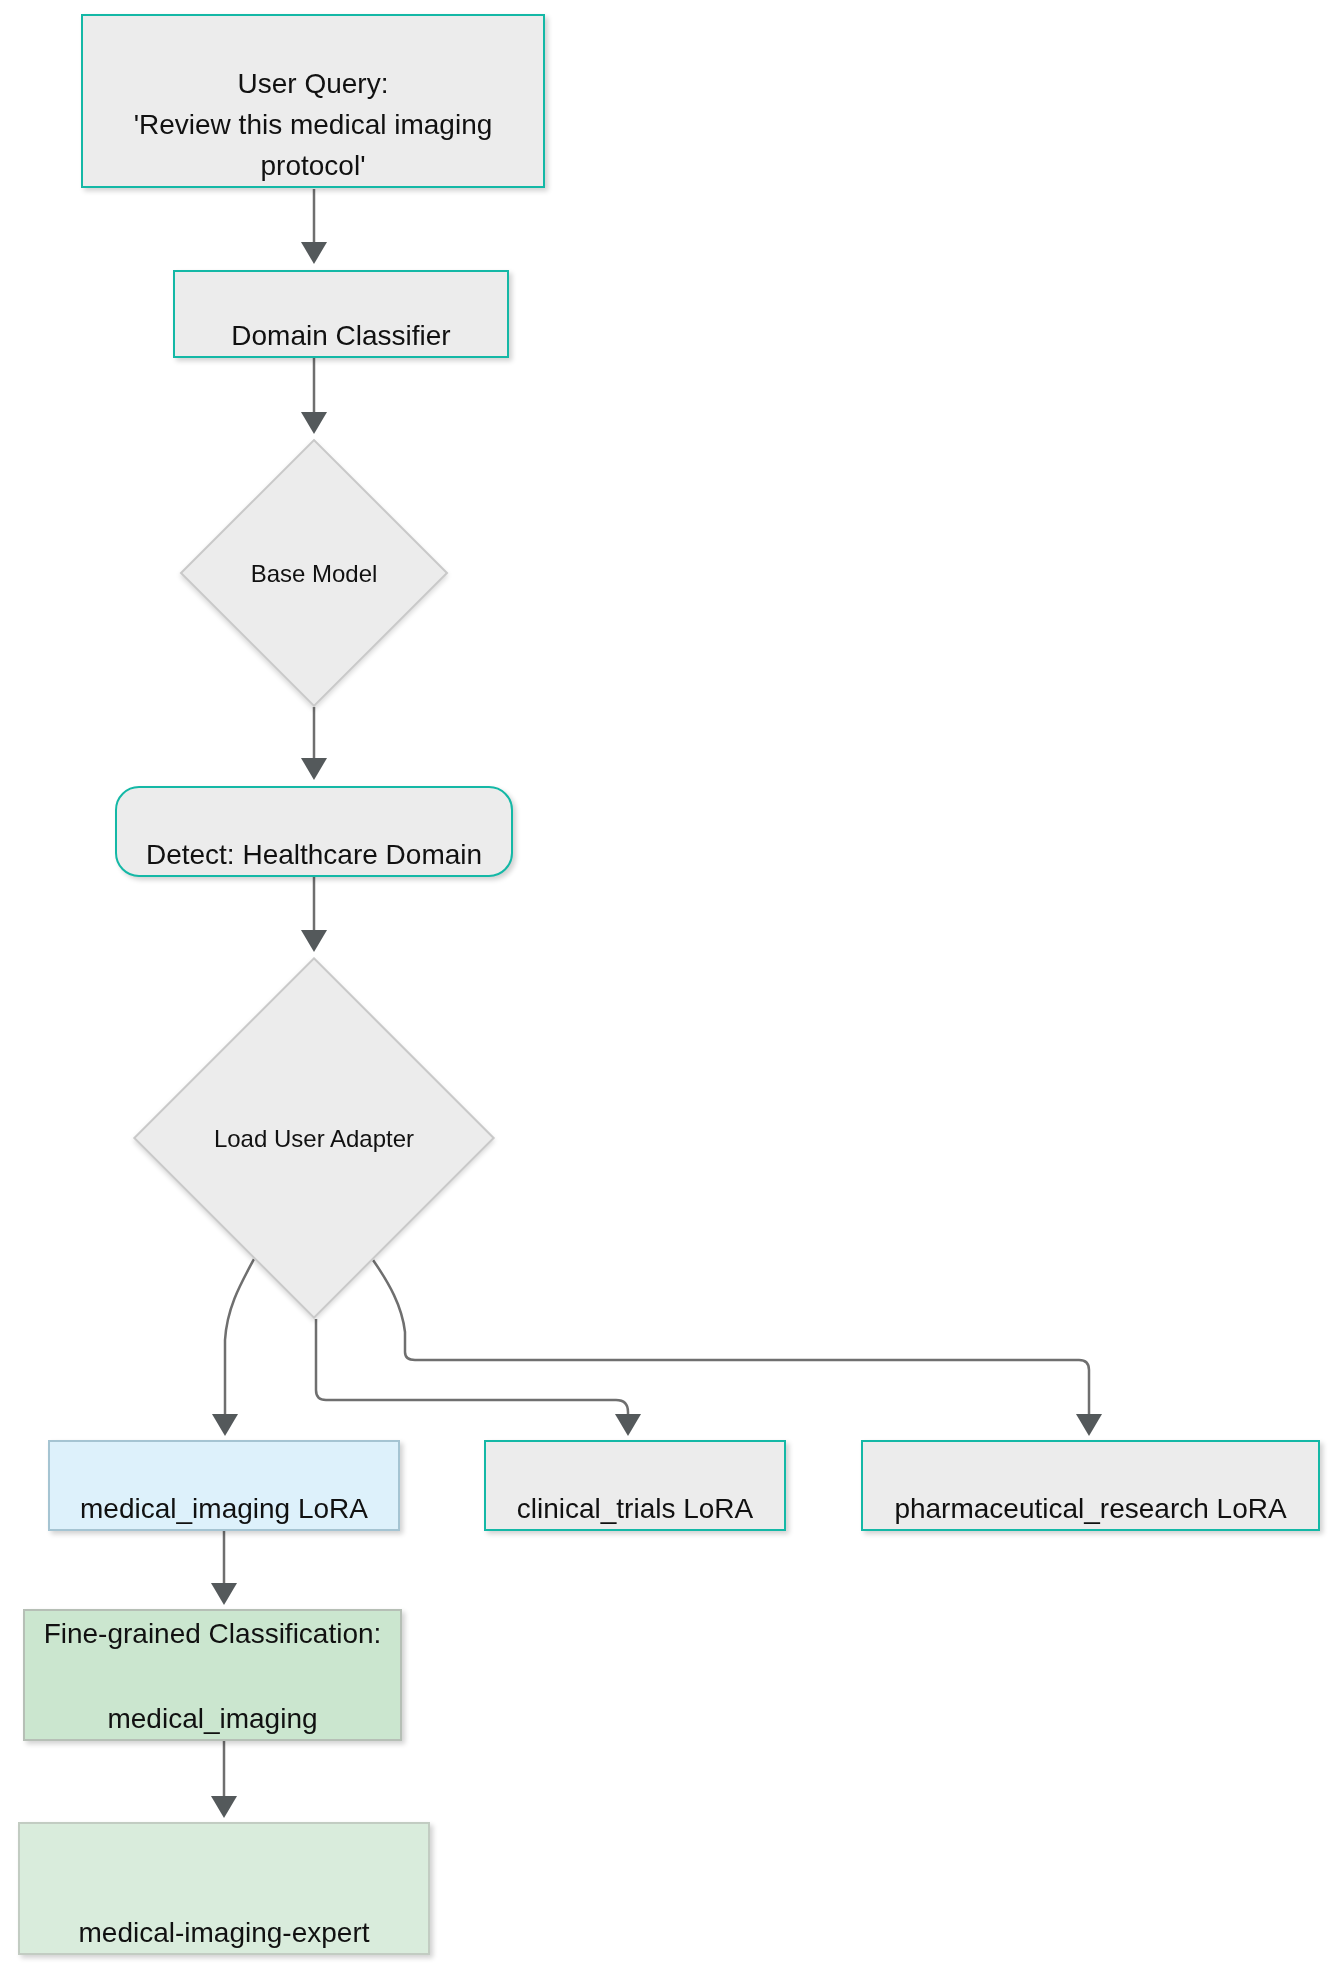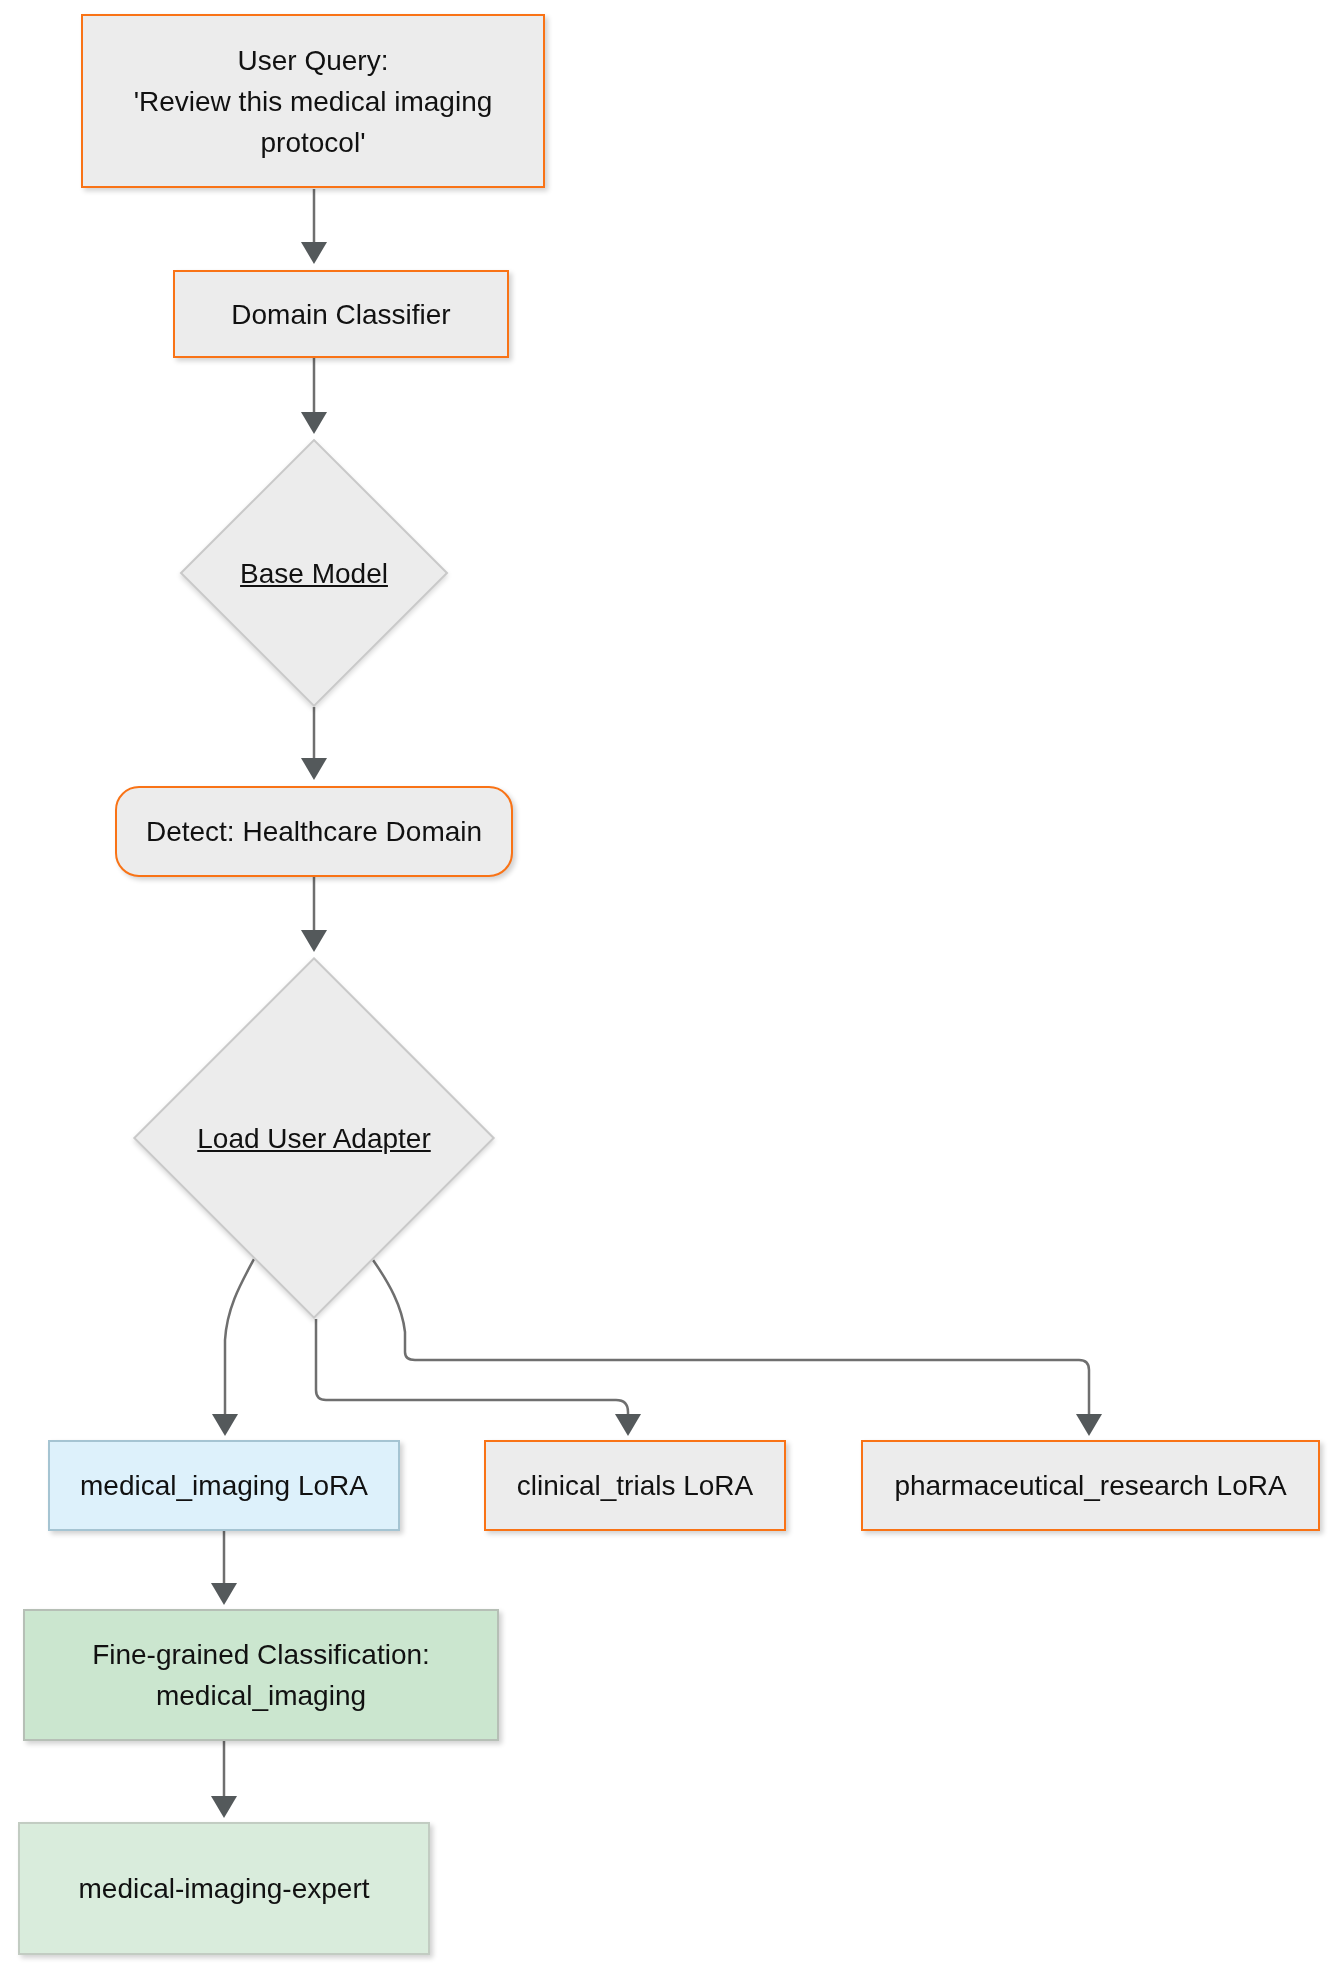--- a/index.html
+++ b/index.html
@@ -9,55 +9,55 @@
     background:#ffffff;
     font-family:"Liberation Sans", sans-serif;
     color:#111111;
     overflow:hidden;
   }
   svg.edges{position:absolute;left:0;top:0;}
   .edge-line{fill:none;stroke:#6f6f6f;stroke-width:2.5px;}
   .edge-head{fill:#54595b;stroke:none;}
   .node{
     position:absolute;box-sizing:border-box;
-    display:flex;flex-direction:column;align-items:center;justify-content:center;
+    display:flex;flex-direction:column;align-items:center;justify-content:flex-end;
     text-align:center;
     font-size:28px;line-height:41px;
-    background:#ececec;border:2px solid #f97316;
+    background:#ececec;border:2px solid #14b8a6;
     box-shadow:3px 3px 5px rgba(0,0,0,0.18);
     white-space:nowrap;
     z-index:2;
   }
   .node.blue{background:#ddf1fb;border-color:#a5c4d2;}
   .node.green1{background:#cbe6cf;border-color:#b6bfb6;}
   .node.green2{background:#d9ecdc;border-color:#c2ccc2;}
   .diamond{
     position:absolute;box-sizing:border-box;
     transform:rotate(45deg);
     background:#ececec;border:2px solid #c9c9c9;
     box-shadow:2px 2px 5px rgba(0,0,0,0.15);
     z-index:1;
   }
   .dlabel{
     position:absolute;display:flex;align-items:center;justify-content:center;
-    text-align:center;font-size:28px;line-height:41px;color:#111111;
-    white-space:nowrap;z-index:3;text-decoration:underline;
+    text-align:center;font-size:24px;line-height:41px;color:#111111;
+    white-space:nowrap;z-index:3;
   }
   
   .n-query{left:81px;top:14px;width:464px;height:174px;}
   .n-classifier{left:173px;top:270px;width:336px;height:88px;}
   .d-base{left:219px;top:478px;width:190px;height:190px;}
   .l-base{left:164px;top:553px;width:300px;height:40px;}
   .n-detect{left:115px;top:786px;width:398px;height:91px;border-radius:24px;}
   .d-lora{left:186px;top:1010px;width:256px;height:256px;}
   .l-lora{left:114px;top:1118px;width:400px;height:40px;}
   .n-medical{left:48px;top:1440px;width:352px;height:91px;}
   .n-clinical{left:484px;top:1440px;width:302px;height:91px;}
   .n-pharma{left:861px;top:1440px;width:459px;height:91px;}
-  .n-fine{left:23px;top:1609px;width:476px;height:132px;}
+  .n-fine{left:23px;top:1609px;width:379px;height:132px;gap:44px;}
   .n-route{left:18px;top:1822px;width:412px;height:133px;}
 </style>
 </head>
 <body>
 
 <div class="canvas">
 
   <svg class="edges" width="1331" height="1970" viewBox="0 0 1331 1970">
 
     <path class="edge-line" d="M314 189 V244"></path>

